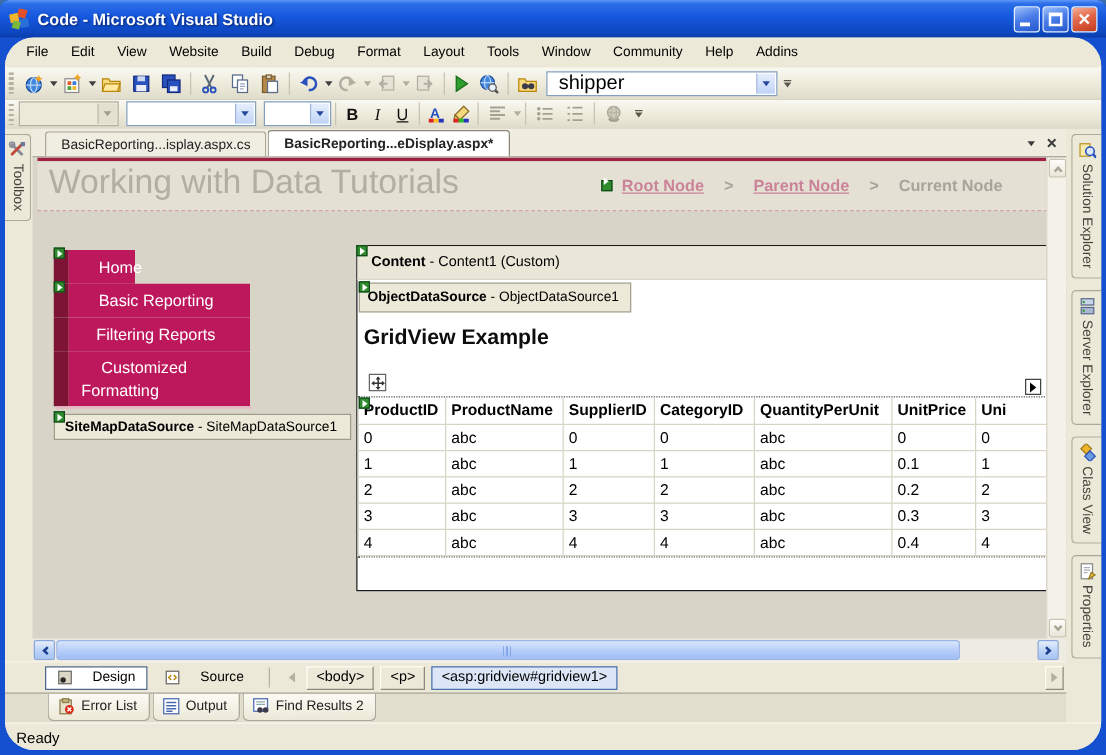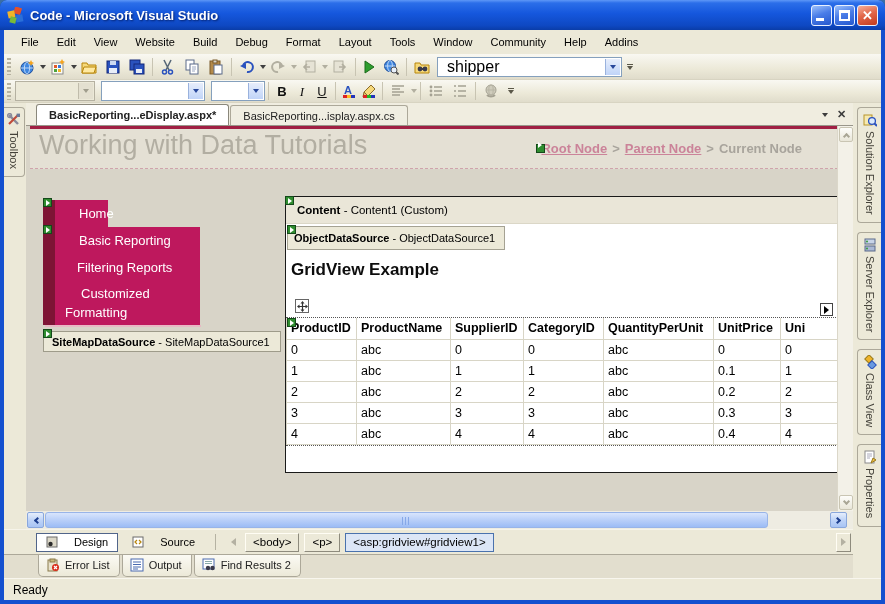--- a/index.html
+++ b/index.html
@@ -14,21 +14,21 @@
   .title-text{color:#fff;font-weight:bold;font-size:13px;text-shadow:1px 1px 2px rgba(0,20,80,.8);flex:1;
     white-space:nowrap;overflow:hidden;}
   .winbtn{width:21px;height:21px;margin-left:2px;border-radius:3px;border:1px solid #e8f0ff;flex:none;
     background:linear-gradient(160deg,#9cc0fb 0%,#4a7de8 45%,#2558ce 100%);position:relative;}
   .winbtn.close{background:linear-gradient(160deg,#f5b09a 0%,#e2674a 45%,#c23a1c 100%);}
   .winbtn .g-min{position:absolute;left:4px;bottom:4px;width:8px;height:3px;background:#fff;}
   .winbtn .g-max{position:absolute;left:4px;top:4px;width:11px;height:11px;border:2px solid #fff;border-top-width:3px;}
   .winbtn.close::before{content:"\2715";position:absolute;left:0;top:0;width:100%;height:100%;
     color:#fff;font-size:13px;font-weight:bold;display:flex;align-items:center;justify-content:center;}
   
-  .winbody{position:absolute;left:4px;right:4px;top:30px;bottom:4px;background:#ece9d8;overflow:hidden;}
+  .winbody{position:absolute;left:4px;right:4px;top:30px;bottom:4px;background:#ece9d8;overflow:hidden;border-radius:23px;}
   
   .menubar{position:absolute;left:0;right:0;top:0;height:24px;display:flex;align-items:center;
     background:#ece9d8;padding-left:8px;}
   .mi{font-size:11px;color:#000;padding:3px 9px;white-space:nowrap;}
   
   .tbar{position:absolute;left:0;right:0;display:flex;align-items:center;
     background:linear-gradient(180deg,#f9f8f2 0%,#ece9d8 60%,#e0dccb 100%);border-bottom:1px solid #d8d4c2;}
   .tbar.std{top:24px;height:26px;}
   .tbar.fmt{top:50px;height:23px;}
   .grip{width:4px;height:17px;margin:0 4px 0 3px;flex:none;
@@ -78,21 +78,21 @@
   .sidetab.right{border-right:none;border-radius:4px 0 0 4px;}
   .sidetab.left{border-left:none;border-radius:0 4px 4px 0;width:21px;margin-top:4px;}
   .vtext{writing-mode:vertical-rl;font-size:11px;color:#44423a;white-space:nowrap;}
   
   .design{position:absolute;left:22px;right:28px;top:96px;height:385px;background:#d8d4c8;overflow:hidden;}
   .toprule{position:absolute;left:4px;right:15px;top:0;height:3px;background:#a02044;}
   .pagehdr{position:absolute;left:4px;right:15px;top:3px;height:40px;background:#e4e0d4;
     border-bottom:1px dashed #cfa3ac;}
   .pagetitle{position:absolute;left:9px;top:1px;font-size:27px;color:#b2aea2;white-space:nowrap;}
   .crumbs{position:absolute;right:36px;top:12px;font-size:13px;font-weight:bold;color:#a8a49c;
-    display:flex;align-items:center;gap:5px;white-space:nowrap;}
+    display:flex;align-items:center;gap:16px;white-space:nowrap;}
   .crumb-link{color:#cb8399;text-decoration:underline;}
   .glyph{position:absolute;width:9px;height:9px;background:#2f8d2f;border:1px solid #14491a;z-index:5;}
   .glyph::before{content:"";position:absolute;left:2px;top:1px;width:0;height:0;
     border-top:3px solid transparent;border-bottom:3px solid transparent;border-left:4px solid #fff;}
   .nav-row{display:flex;position:absolute;left:17px;}
   .nav-stripe{width:12px;background:#7e1435;flex:none;}
   .nav-label{background:#be185d;color:#fff;font-size:13px;display:flex;align-items:center;
     padding-left:24px;line-height:19px;}
   .nav-label.wrap{padding-left:10px;text-indent:16px;display:block;padding-top:3px;}
   .nav-shadow{position:absolute;left:19px;top:199px;width:156px;height:2px;background:#e8b9c4;}
@@ -454,22 +454,22 @@
         <svg class="ic14" viewBox="0 0 14 14">
           <rect x="2" y="1" width="9" height="12" fill="#fff" stroke="#8a8a8a"></rect>
             <path d="M4 4h5M4 6h5M4 8h3" stroke="#aab" stroke-width="1"></path>
           <path d="M8 13l2-5 3 2z" fill="#f0c04a" stroke="#9a7a1a"></path>
           </svg>
         <span class="vtext">Properties</span>
       </div>
     </div>
 
     <div class="tabstrip">
+      <div class="doctab">BasicReporting...isplay.aspx.cs</div>
       <div class="doctab active">BasicReporting...eDisplay.aspx*</div>
-      <div class="doctab">BasicReporting...isplay.aspx.cs</div>
       <div class="tabctrl">
         <span class="ddarrow"></span>
         <span class="tab-x"></span>
       </div>
     </div>
 
     <div class="design">
       <div class="toprule"></div>
       <div class="pagehdr">
         <div class="pagetitle">Working with Data Tutorials</div>

